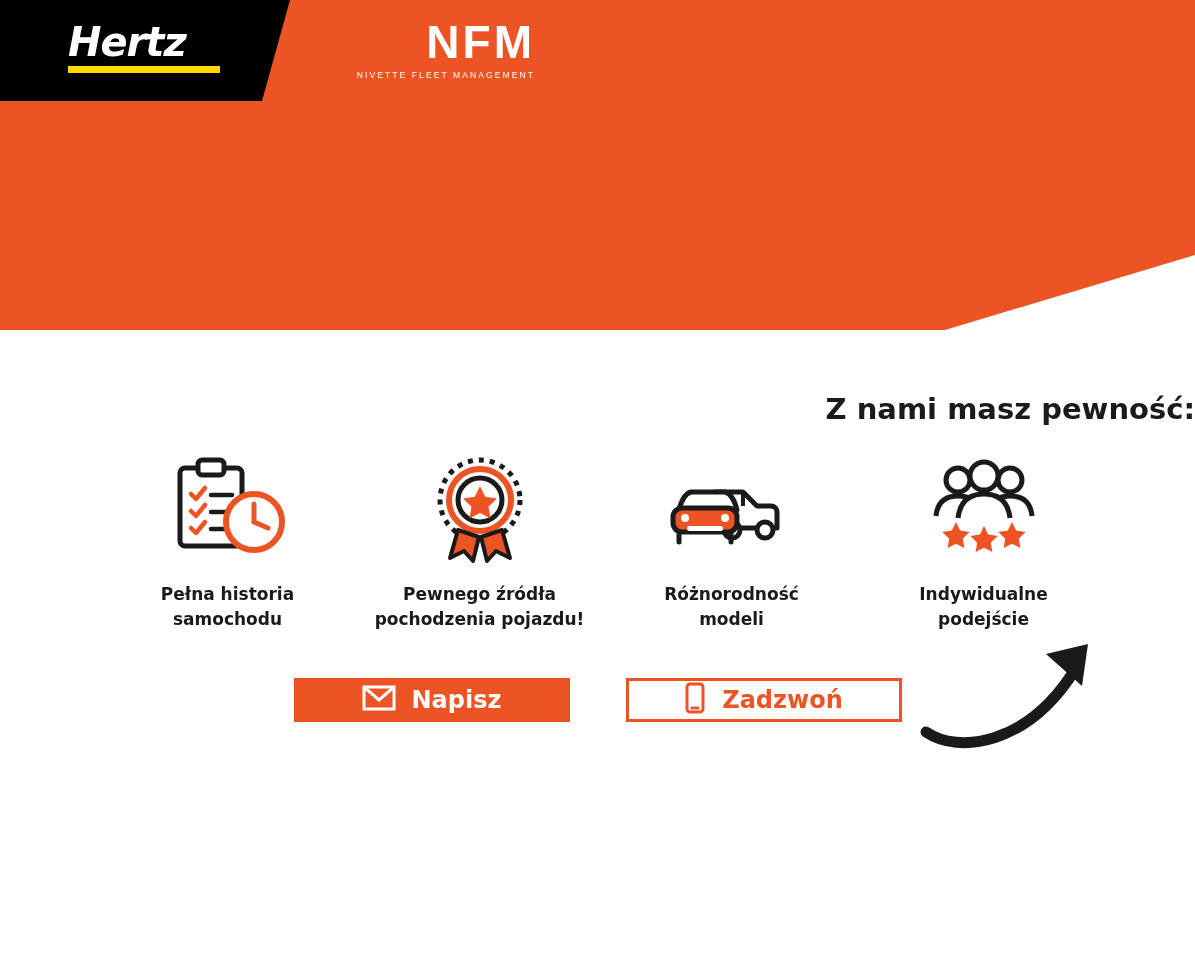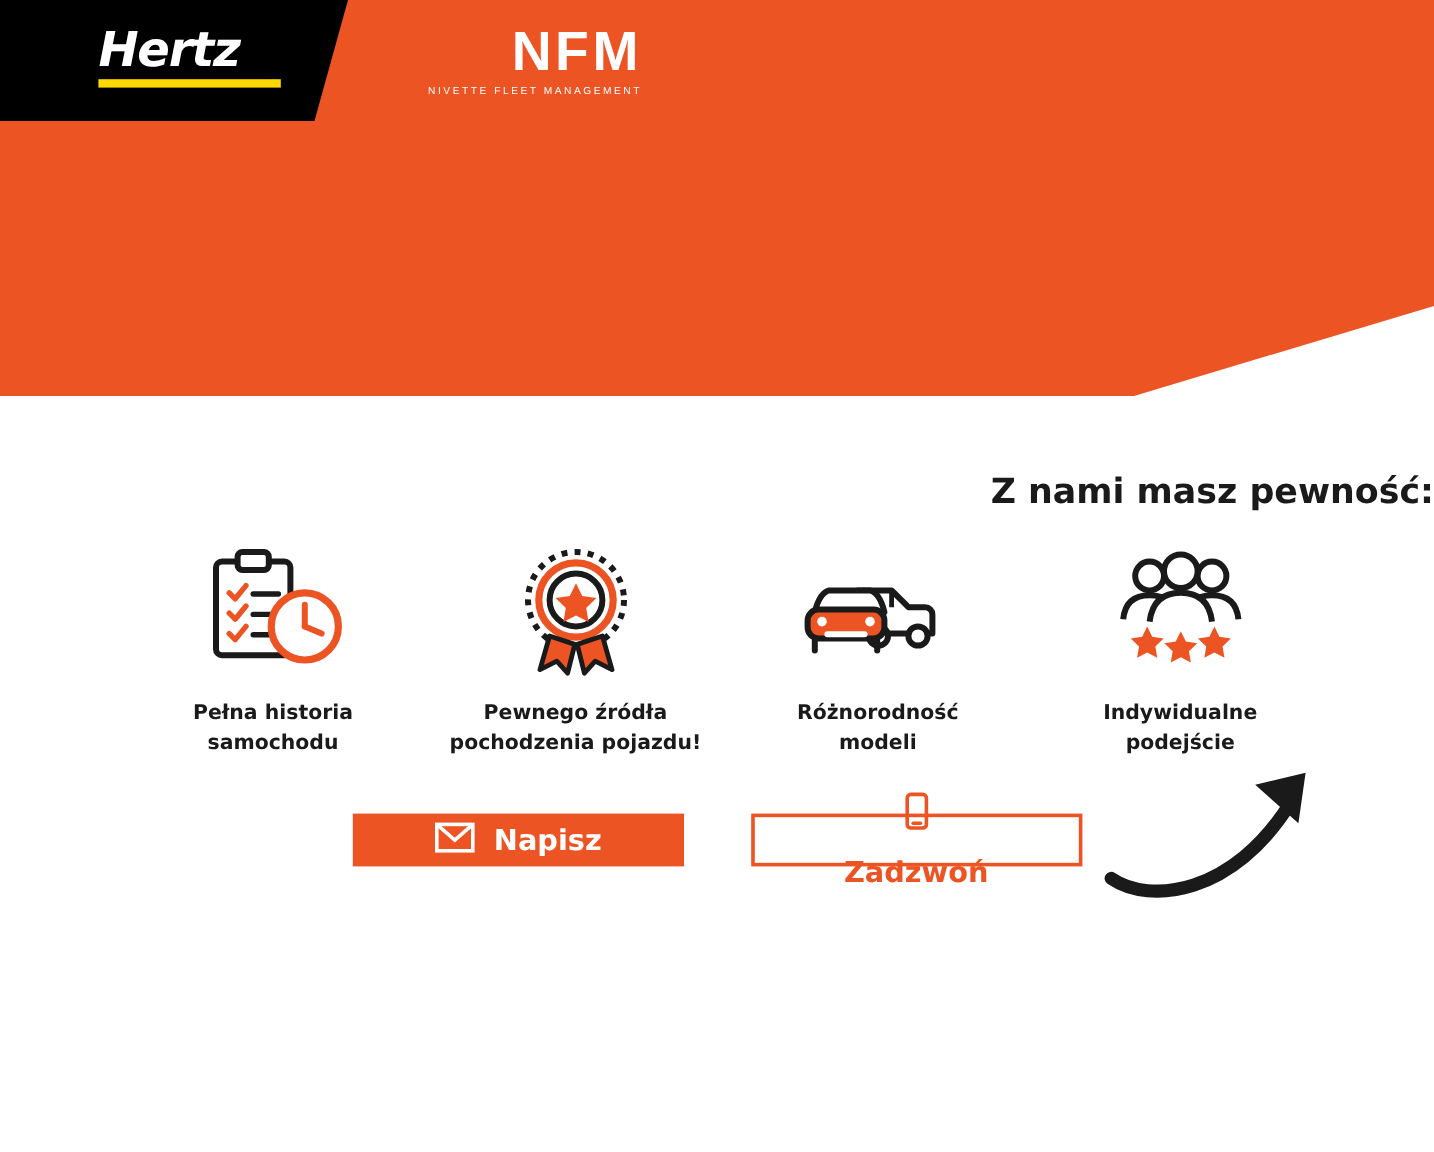--- a/index.html
+++ b/index.html
@@ -37,21 +37,21 @@
     left: 0;
     width: 290px;
     height: 101px;
     background: #000000;
     clip-path: polygon(0 0, 290px 0, 262px 101px, 0 101px);
   }
   
   .hertz-logo {
     position: absolute;
     top: 20px;
-    left: 82px;
+    left: 68px;
     width: 160px;
   }
   .hertz-word {
     font-family: "DejaVu Sans", sans-serif;
     font-weight: bold;
     font-style: italic;
     font-size: 40px;
     color: #ffffff;
     letter-spacing: -1px;
     line-height: 44px;
@@ -157,21 +157,20 @@
     cursor: pointer;
   }
   .btn-filled {
     background: #ed5424;
     color: #ffffff;
   }
   .btn-outline {
     background: #ffffff;
     border: 3px solid #ed5424;
     color: #ed5424;
-    flex-direction: column;
   }
   .btn-label {
     font-family: "DejaVu Sans", sans-serif;
     font-weight: bold;
     font-size: 24px;
   }
   .arrow-wrap {
     position: absolute;
     left: 918px;
     top: -52px;

